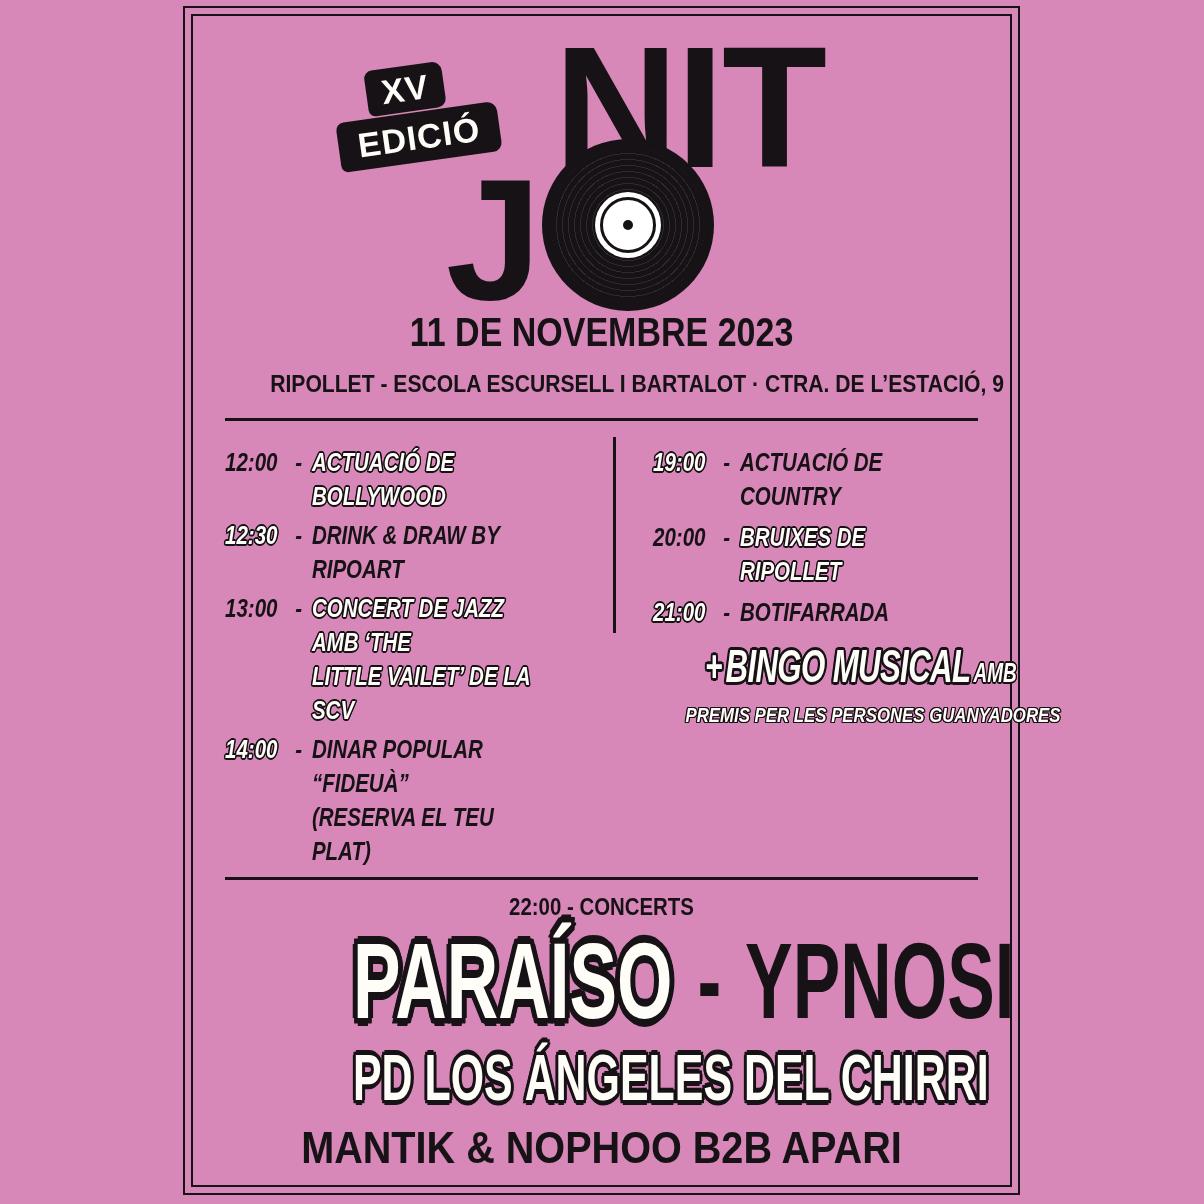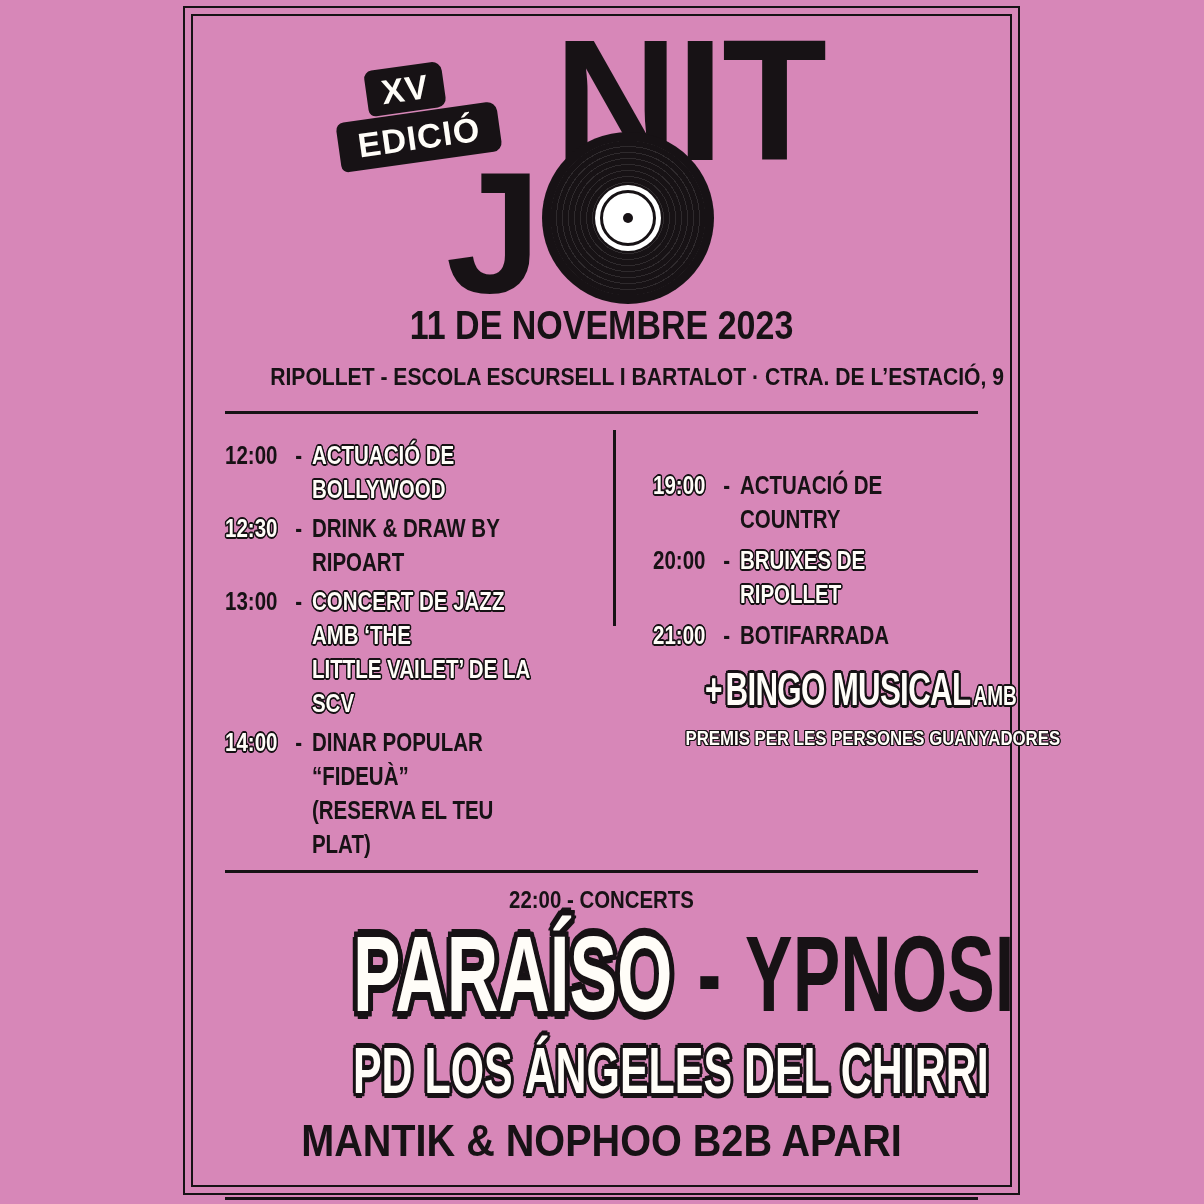--- a/index.html
+++ b/index.html
@@ -8,21 +8,21 @@
     background:#d787b8;
     font-family:"Liberation Sans",sans-serif;
     font-weight:bold;
     color:#171215;
     overflow:hidden;
     position:relative;
   }
   .poster{position:absolute;inset:0;}
   .frame-outer{position:absolute;left:183px;right:184px;top:6px;bottom:9px;border:2.5px solid #171215;}
   .frame-inner{position:absolute;inset:6px;border:2.5px solid #171215;}
-  .content{position:absolute;left:195px;right:196px;top:15px;bottom:22px;padding:0 30px;}
+  .content{position:absolute;left:195px;right:196px;top:15px;bottom:22px;padding:7px 30px;}
 
   
   .ow{
     color:#fffdf8;
     -webkit-text-stroke:0.10em #171215;
     paint-order:stroke fill;
     text-shadow:
       -0.05em -0.05em 0 #171215, 0.05em -0.05em 0 #171215,
       -0.05em  0.05em 0 #171215, 0.05em  0.05em 0 #171215,
       -0.07em 0 0 #171215, 0.07em 0 0 #171215,
@@ -49,24 +49,24 @@
   .record-label::after{content:'';position:absolute;left:50%;top:50%;width:10px;height:10px;margin:-5px 0 0 -5px;
     background:#171215;border-radius:50%;}
 
   .date{margin-top:-16px;text-align:center;font-size:40px;line-height:46px;transform:scaleX(0.85);white-space:nowrap;}
   .venue{margin-top:14px;text-align:center;font-size:24px;line-height:29px;transform:scaleX(0.88);white-space:nowrap;}
 
   .hr{border:0;border-top:3px solid #171215;height:0;margin:0;}
   .hr1{margin-top:20px;} .hr2{margin-top:4px;} .hr3{margin-top:34px;}
 
   
-  .sched{display:flex;margin-top:24px;}
+  .sched{display:flex;margin-top:24px;font-style:italic;}
   .sched-left{width:388px;flex:none;}
   .sched-vline{width:3px;background:#171215;height:196px;margin-top:-8px;flex:none;}
-  .sched-right{flex:1;padding-left:37px;min-width:0;margin-top:30px;}
+  .sched-right{flex:1;padding-left:37px;min-width:0;}
   .srow{display:flex;font-size:25px;line-height:34px;transform:scaleX(0.82);transform-origin:left top;
     margin-bottom:5px;white-space:nowrap;}
   .sched-right .srow{margin-bottom:7px;}
   .stime{width:94px;display:flex;justify-content:space-between;flex:none;margin-right:12px;}
   .sevent{white-space:pre-line;}
   .bingo{margin-top:12px;}
   .bingo-main{transform:scaleX(0.68);white-space:nowrap;line-height:50px;}
   .bingo-plus{font-size:44px;}
   .bingo-title{font-size:46px;letter-spacing:-1px;}
   .bingo-amb{font-size:28px;}

